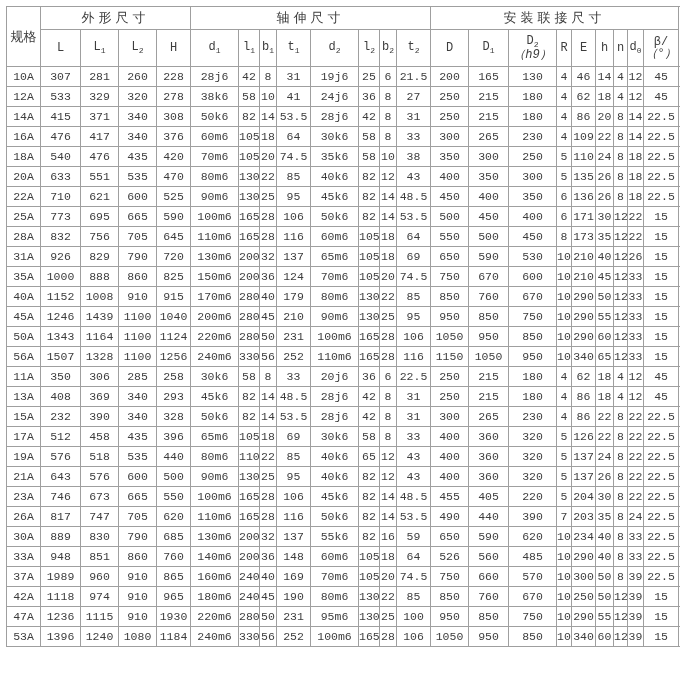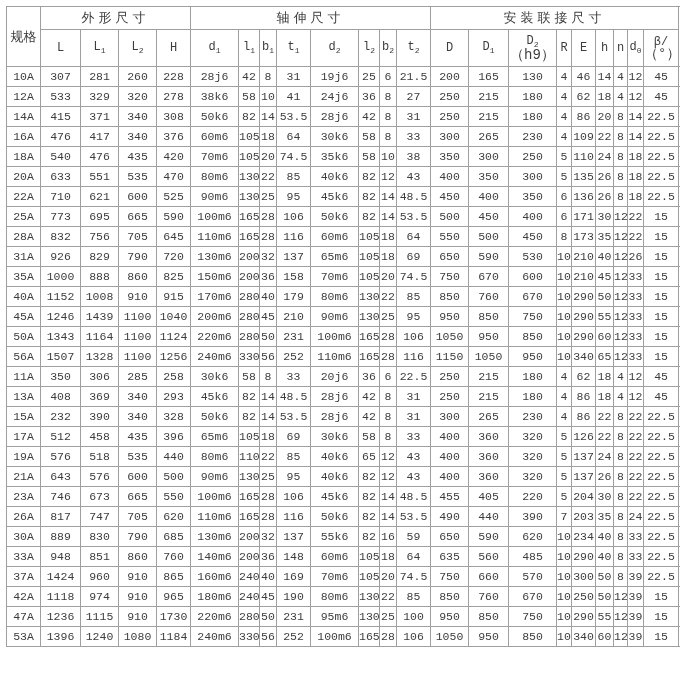--- a/index.html
+++ b/index.html
@@ -21,21 +21,21 @@
     padding:0;
     overflow:hidden;
     white-space:nowrap;
     font-weight:normal;
   }
   thead tr.group-row th{height:22px;font-size:13px;}
   thead tr.col-row th{height:36px;font-size:12px;}
   th.group-label{letter-spacing:4px;font-family:Liberation Serif, serif;}
   tbody td{height:19px;font-size:11.5px;}
   sub{font-size:8px;line-height:1;}
-  .note{font-size:14px;line-height:11px;}
+  .note{font-size:12px;line-height:11px;font-style:italic;}
   .cb{line-height:13px;}
   .two-line div{line-height:14px;font-size:12px;}
 </style>
 </head>
 <body>
 
 <table>
   <colgroup>
       <col style="width: 34px;">
       <col style="width: 40px;">
@@ -393,21 +393,21 @@
       </tr>
       <tr>
         <td>35A</td>
         <td>1000</td>
         <td>888</td>
         <td>860</td>
         <td>825</td>
         <td>150m6</td>
         <td>200</td>
         <td>36</td>
-        <td>158</td>
+        <td>124</td>
         <td>70m6</td>
         <td>105</td>
         <td>20</td>
         <td>74.5</td>
         <td>750</td>
         <td>670</td>
         <td>600</td>
         <td>10</td>
         <td>210</td>
         <td>45</td>
@@ -748,34 +748,34 @@
         <td>860</td>
         <td>760</td>
         <td>140m6</td>
         <td>200</td>
         <td>36</td>
         <td>148</td>
         <td>60m6</td>
         <td>105</td>
         <td>18</td>
         <td>64</td>
-        <td>635</td>
+        <td>526</td>
         <td>560</td>
         <td>485</td>
         <td>10</td>
         <td>290</td>
         <td>40</td>
         <td>8</td>
         <td>33</td>
         <td>22.5</td>
         <td>730</td>
       </tr>
       <tr>
         <td>37A</td>
-        <td>1424</td>
+        <td>1989</td>
         <td>960</td>
         <td>910</td>
         <td>865</td>
         <td>160m6</td>
         <td>240</td>
         <td>40</td>
         <td>169</td>
         <td>70m6</td>
         <td>105</td>
         <td>20</td>
@@ -814,21 +814,21 @@
         <td>12</td>
         <td>39</td>
         <td>15</td>
         <td>1318</td>
       </tr>
       <tr>
         <td>47A</td>
         <td>1236</td>
         <td>1115</td>
         <td>910</td>
-        <td>1730</td>
+        <td>1930</td>
         <td>220m6</td>
         <td>280</td>
         <td>50</td>
         <td>231</td>
         <td>95m6</td>
         <td>130</td>
         <td>25</td>
         <td>100</td>
         <td>950</td>
         <td>850</td>

